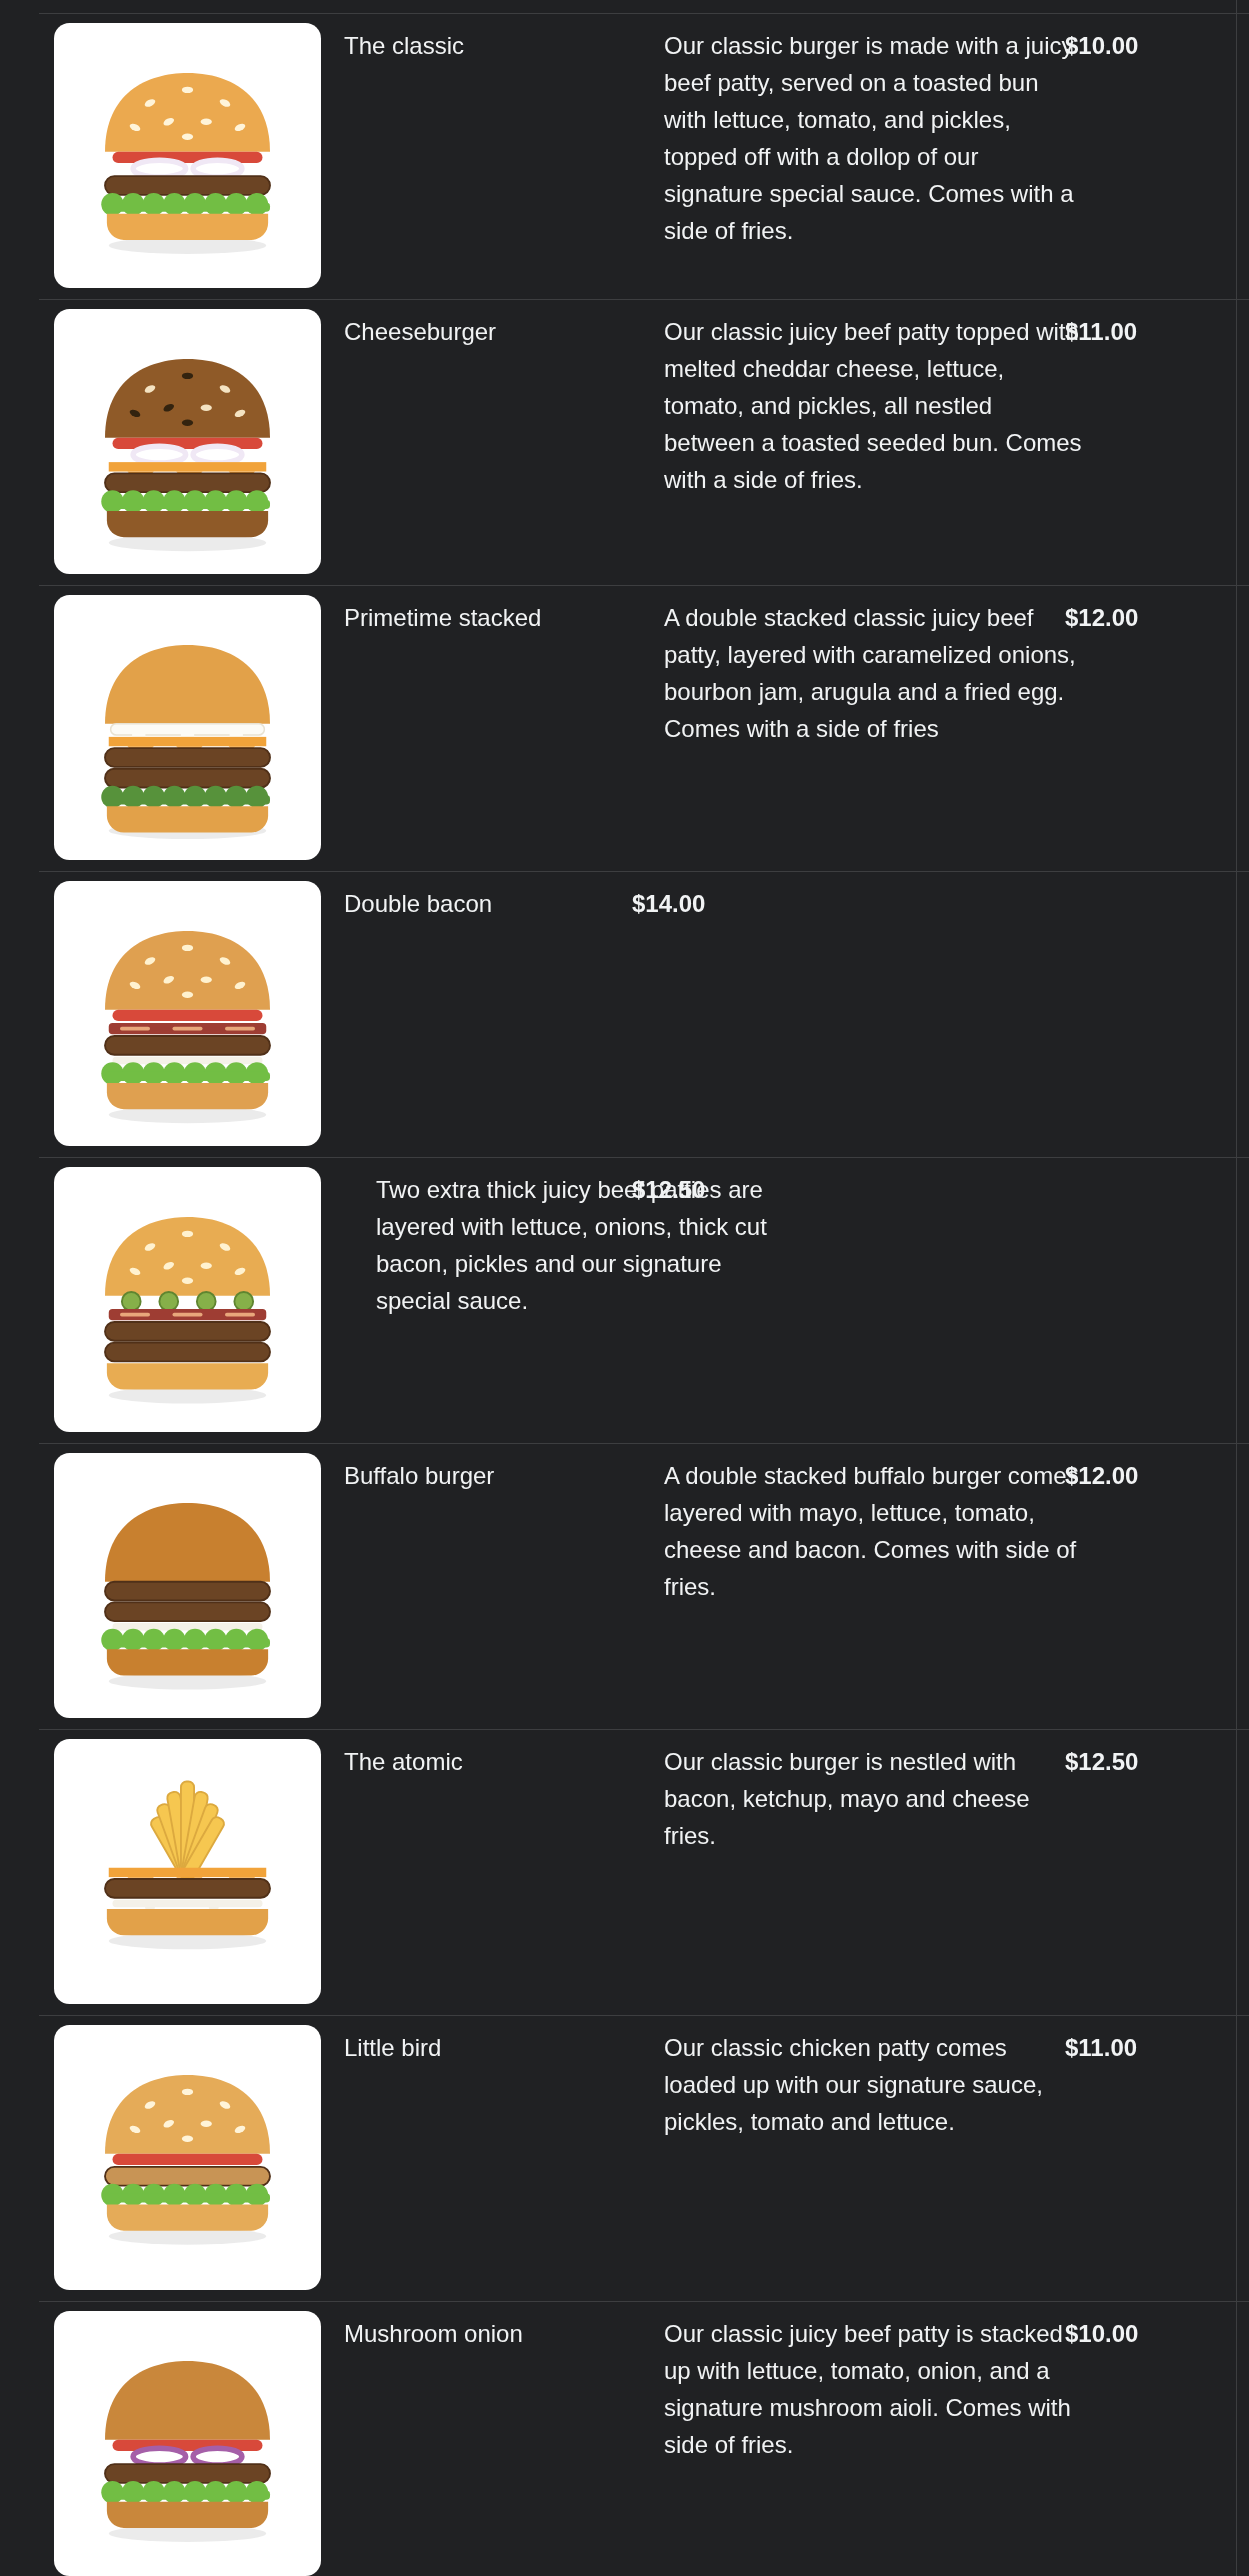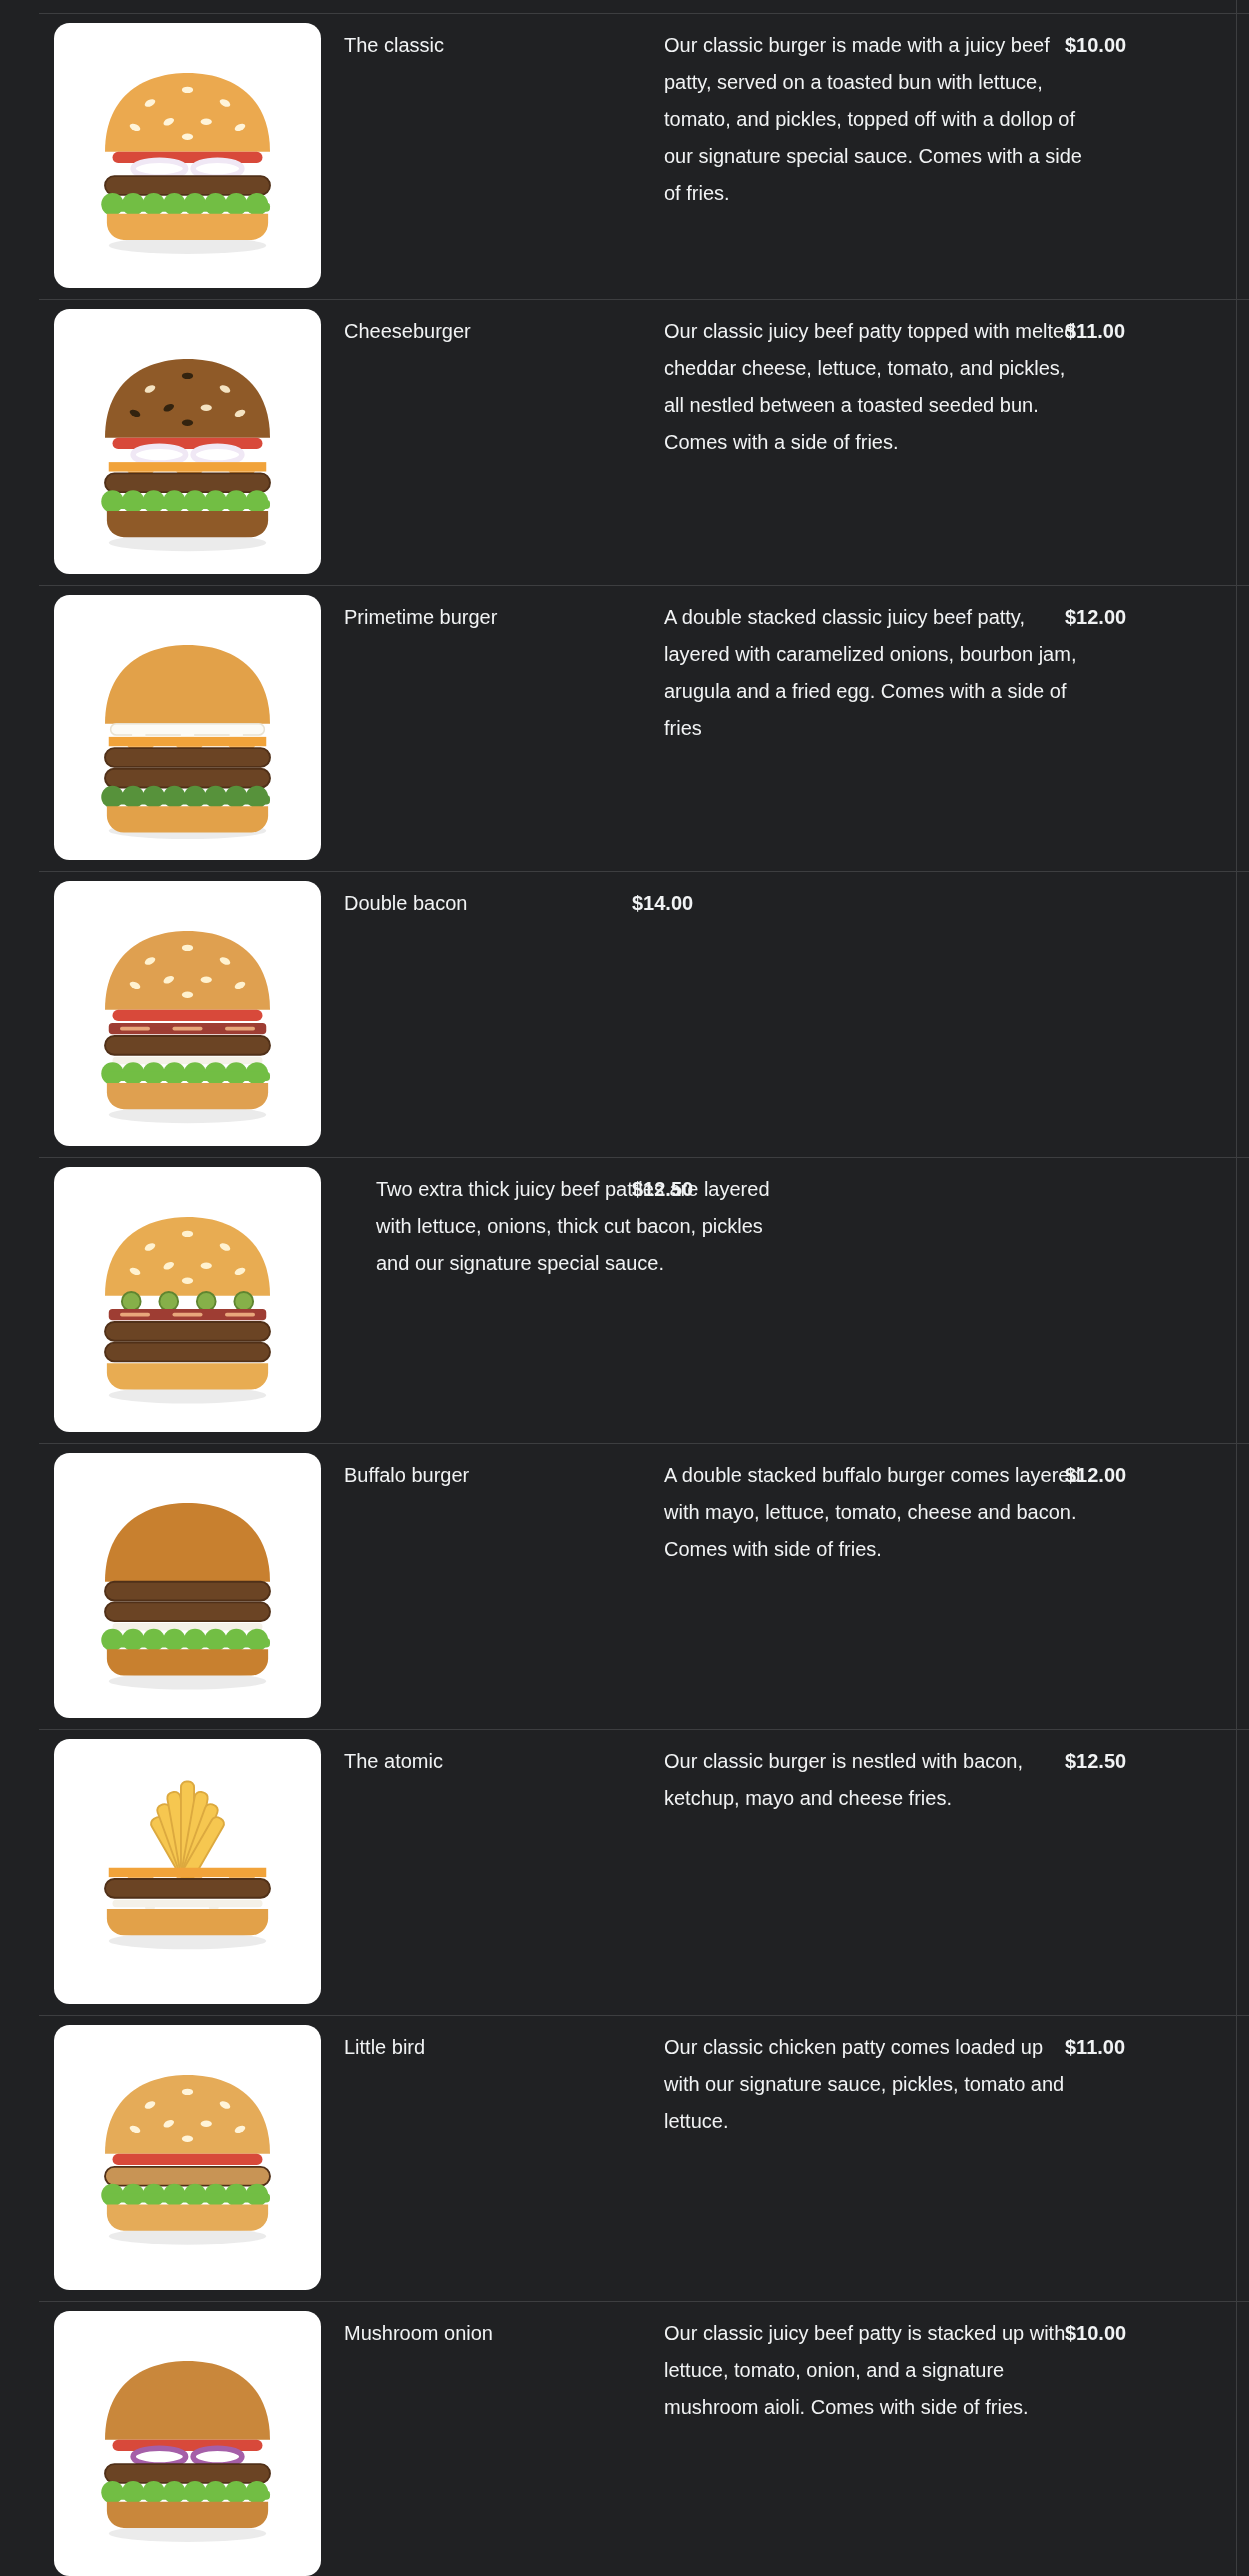--- a/index.html
+++ b/index.html
@@ -25,21 +25,21 @@
     margin:9.7px 0 9.7px 14.6px;
     width:267px;height:265px;
     background:var(--photo-bg,#ffffff);
     border-radius:15.5px;
     display:flex;align-items:center;justify-content:center;
     overflow:hidden;
   }
   .cell-photo svg{display:block;}
   .cell-name,.cell-desc,.cell-price{
     padding-top:13.6px;
-    font-size:20px;line-height:37px;
+    font-size:24px;line-height:37px;
     font-weight:400;
   }
   .cell-desc{width:418px;margin-left:32px;}
   .cell-price{text-align:left;padding-right:35px;white-space:nowrap;font-weight:bold;}
   .v-divider{
     position:absolute;top:0;bottom:0;left:1236px;width:1px;
     background:var(--divider,#3d3e40);
   }
 </style>
 </head>
@@ -139,21 +139,21 @@
           <circle cx="42" cy="97" r="6" fill="#57923B"></circle>
           <circle cx="53" cy="97" r="6" fill="#57923B"></circle>
           <circle cx="64" cy="97" r="6" fill="#57923B"></circle>
           <circle cx="75" cy="97" r="6" fill="#57923B"></circle>
           <circle cx="86" cy="97" r="6" fill="#57923B"></circle>
           <circle cx="97" cy="97" r="6" fill="#57923B"></circle>
           <rect x="16" y="96" width="88" height="5" rx="2" fill="#57923B"></rect>
           <path d="M17 102 h86 v5 a9 9 0 0 1 -9 9 h-68 a9 9 0 0 1 -9 -9 z" fill="#E2A149"></path>
         </svg>
       </div>
-    <div class="cell-name">Primetime burger</div>
+    <div class="cell-name">Primetime stacked</div>
     <div class="cell-desc">A double stacked classic juicy beef patty, layered with caramelized onions, bourbon jam, arugula and a fried egg. Comes with a side of fries</div>
     <div class="cell-price">$12.00</div>
   </div>
 
   <div class="menu-row">
     <div class="cell-photo">
         <svg width="225" height="225" viewBox="0 0 120 120" xmlns="http://www.w3.org/2000/svg">
           <ellipse cx="60" cy="114" rx="42" ry="4.5" fill="#000" opacity="0.08"></ellipse>
           <path d="M16 58 C16 27 38 16 60 16 C82 16 104 27 104 58 Z" fill="#DFA050"></path>
           <ellipse cx="40" cy="32" rx="3" ry="1.7" fill="#FFF2D0" transform="rotate(-25 40 32)"></ellipse>

